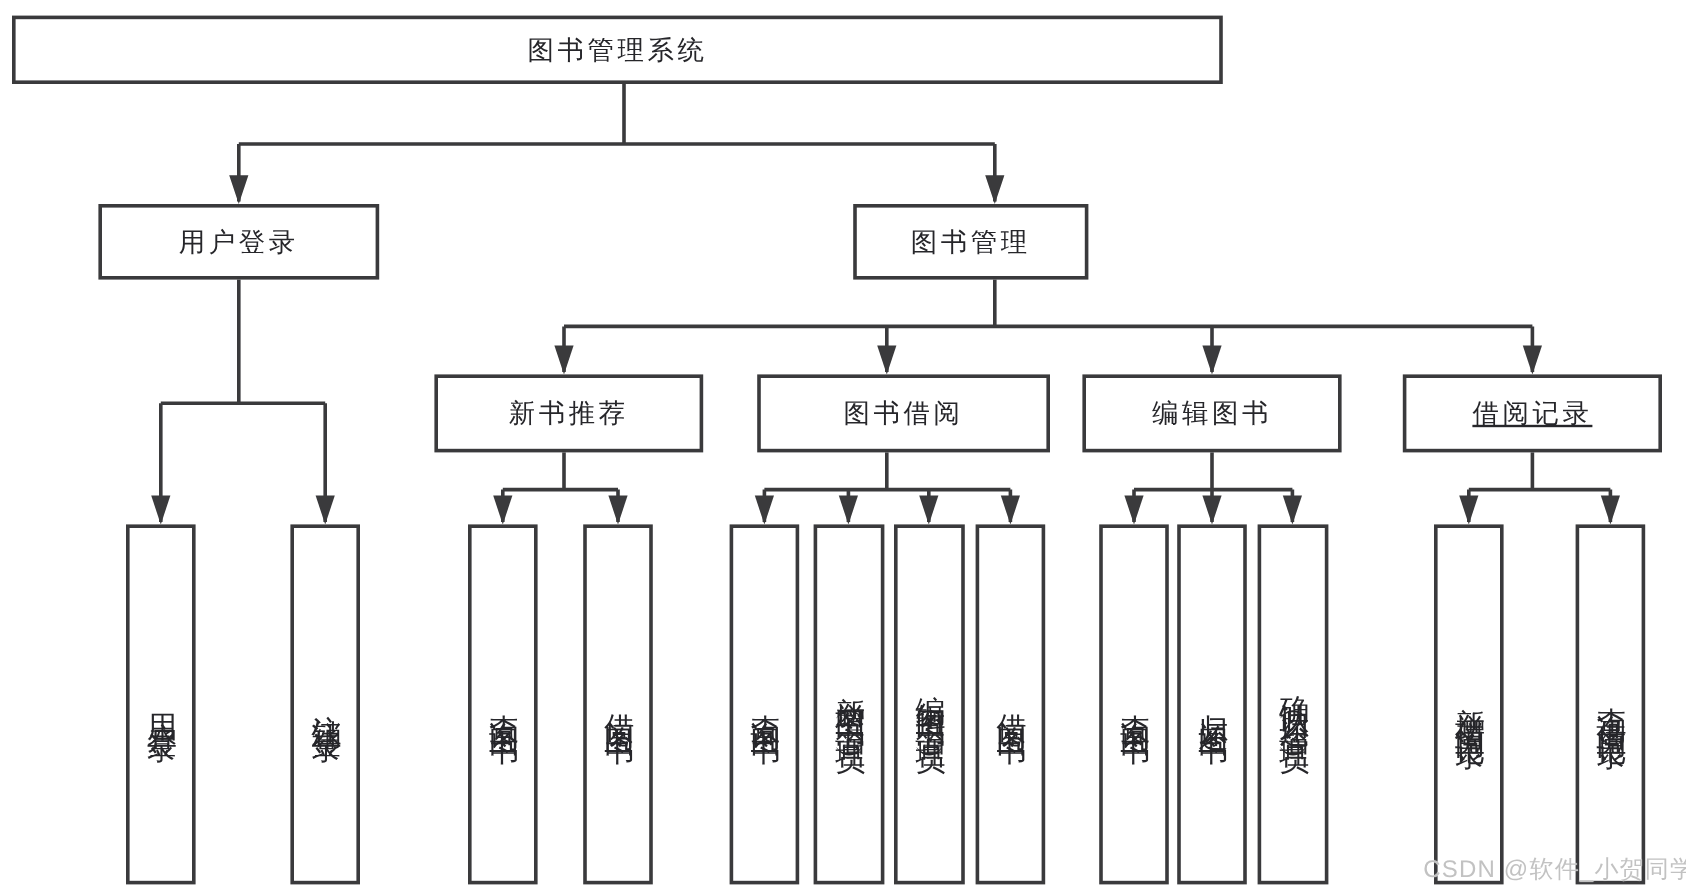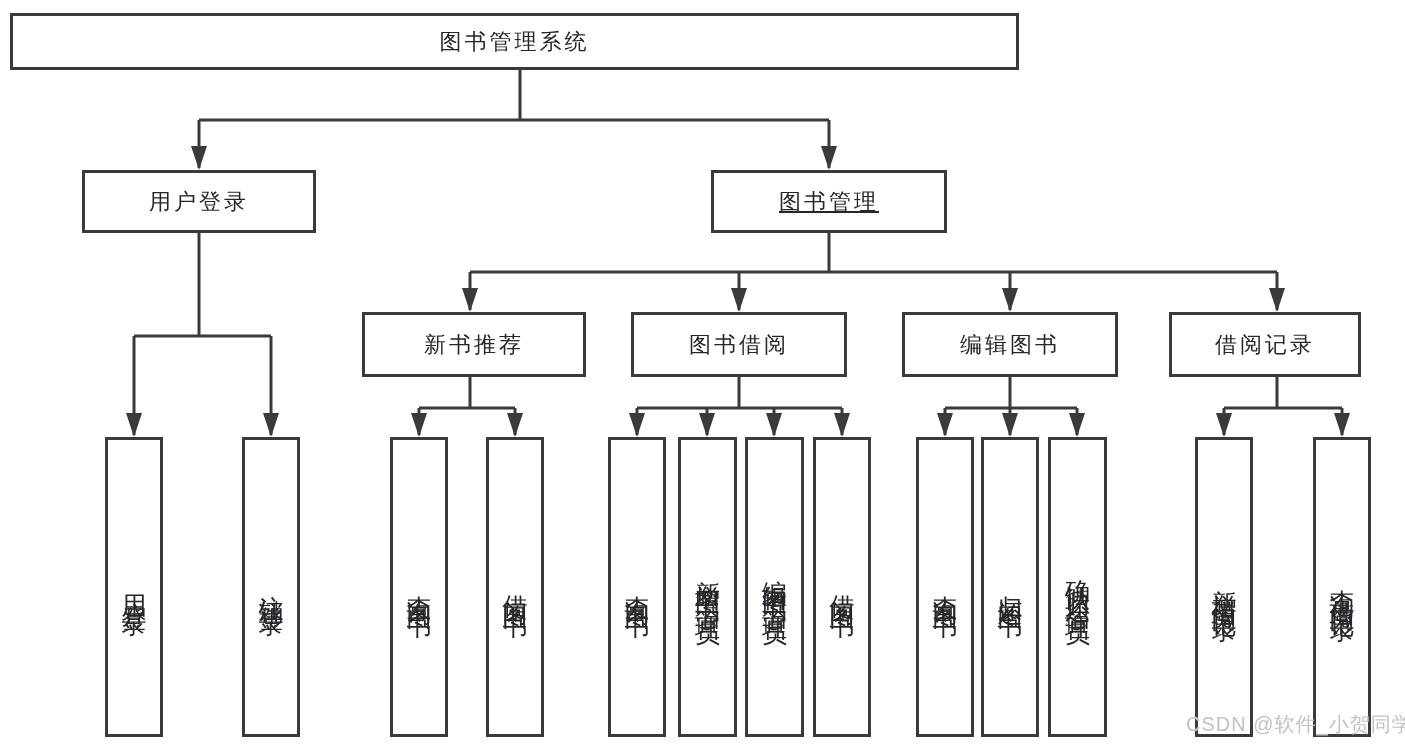--- a/index.html
+++ b/index.html
@@ -103,34 +103,34 @@
     </g>
   </svg>
 
   <div class="node" style="left:10px; top:13px; width:1009px; height:57px;justify-content:center;">
     <span class="hlabel">图书管理系统</span>
   </div>
 
   <div class="node" style="left:82px; top:170px; width:234px; height:63px;">
     <span class="hlabel">用户登录</span>
   </div>
-  <div class="node" style="left:711px; top:170px; width:236px; height:63px;text-decoration:underline;">
+  <div class="node" style="left:711px; top:170px; width:196px; height:63px;">
     <span class="hlabel">图书管理</span>
   </div>
 
   <div class="node" style="left:362px; top:312px; width:224px; height:65px;">
     <span class="hlabel">新书推荐</span>
   </div>
-  <div class="node" style="left:631px; top:312px; width:216px; height:65px;">
+  <div class="node" style="left:631px; top:312px; width:244px; height:65px;">
     <span class="hlabel">图书借阅</span>
   </div>
   <div class="node" style="left:902px; top:312px; width:216px; height:65px;">
     <span class="hlabel">编辑图书</span>
   </div>
-  <div class="node" style="left:1169px; top:312px; width:192px; height:65px;">
+  <div class="node" style="left:1169px; top:312px; width:216px; height:65px;text-decoration:underline;">
     <span class="hlabel">借阅记录</span>
   </div>
 
   <div class="node" style="left:105px; top:437px; width:58px; height:300px;">
     <span class="vlabel">用户登录</span>
   </div>
   <div class="node" style="left:242px; top:437px; width:58px; height:300px;">
     <span class="vlabel">注销登录</span>
   </div>
 

